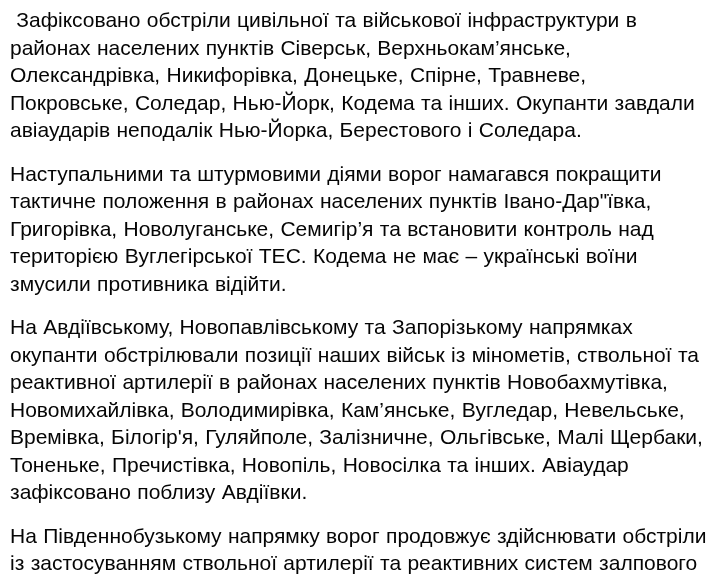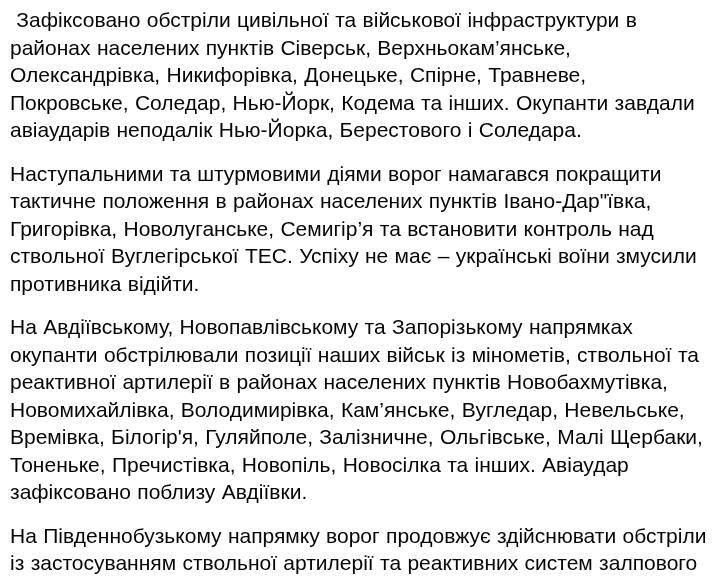--- a/index.html
+++ b/index.html
@@ -26,17 +26,17 @@
   }
   .post p:last-child {
     margin-bottom: 0;
   }
 </style>
 </head>
 <body>
 
 <div class="post">
   <p> Зафіксовано обстріли цивільної та військової інфраструктури в районах населених пунктів Сіверськ, Верхньокам’янське, Олександрівка, Никифорівка, Донецьке, Спірне, Травневе, Покровське, Соледар, Нью-Йорк, Кодема та інших. Окупанти завдали авіаударів неподалік Нью-Йорка, Берестового і Соледара.</p>
-  <p>Наступальними та штурмовими діями ворог намагався покращити тактичне положення в районах населених пунктів Івано-Дар"ївка, Григорівка, Новолуганське, Семигір’я та встановити контроль над ствольної Вуглегірської ТЕС. Успіху не має – українські воїни змусили противника відійти.</p>
+  <p>Наступальними та штурмовими діями ворог намагався покращити тактичне положення в районах населених пунктів Івано-Дар"ївка, Григорівка, Новолуганське, Семигір’я та встановити контроль над територією Вуглегірської ТЕС. Кодема не має – українські воїни змусили противника відійти.</p>
   <p>На Авдіївському, Новопавлівському та Запорізькому напрямках окупанти обстрілювали позиції наших військ із мінометів, ствольної та реактивної артилерії в районах населених пунктів Новобахмутівка, Новомихайлівка, Володимирівка, Кам’янське, Вугледар, Невельське, Времівка, Білогір'я, Гуляйполе, Залізничне, Ольгівське, Малі Щербаки, Тоненьке, Пречистівка, Новопіль, Новосілка та інших. Авіаудар зафіксовано поблизу Авдіївки.</p>
   <p>На Південнобузькому напрямку ворог продовжує здійснювати обстріли із застосуванням ствольної артилерії та реактивних систем залпового вогню по лінії зіткнення. Завдавав авіаційних ударів в районі Потьомкиного. Зберігається загроза ракетних ударів по критичній інфраструктурі регіону.</p>
 
 </div>
 
 </body></html>

